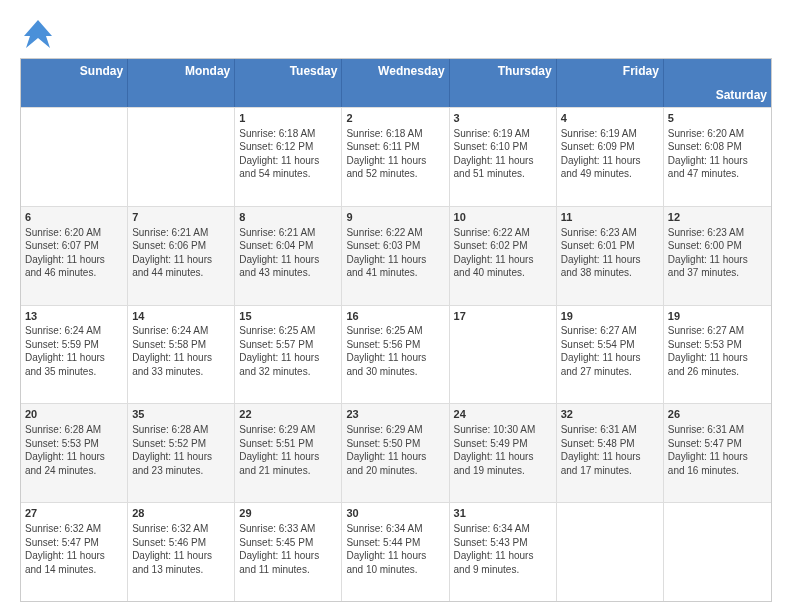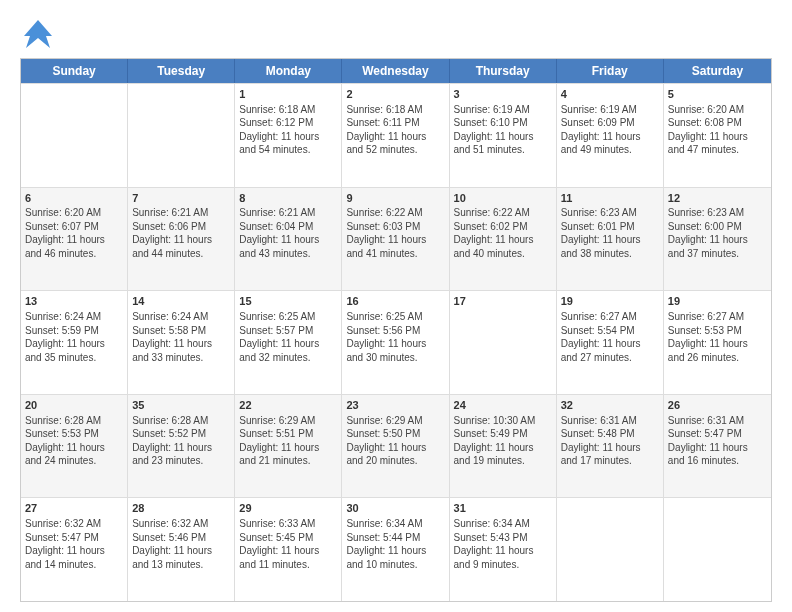--- a/index.html
+++ b/index.html
@@ -69,24 +69,24 @@
     .cal-header-row {
       display: grid;
       grid-template-columns: repeat(7, 1fr);
       background: #4a7fc1;
     }
     .cal-header-cell {
       color: #fff;
       font-size: 12px;
       font-weight: bold;
       padding: 5px 4px;
-      text-align: center;
+      text-align: right;
       border-right: 1px solid #3a6aaa;
     }
-    .cal-header-cell:last-child { border-right: none; }
+    .cal-header-cell:last-child { border-right: none; margin-top: 24px; }
     .cal-body {
       flex: 1;
       display: flex;
       flex-direction: column;
     }
     .cal-week {
       display: grid;
       grid-template-columns: repeat(7, 1fr);
       flex: 1;
       border-top: 1px solid #ddd;
@@ -132,22 +132,22 @@
     </div>
     <div class="title-block">
       <div class="month-title"></div>
       <div class="location"></div>
     </div>
   </div>
 
   <div class="calendar">
     <div class="cal-header-row">
     <div class="cal-header-cell">Sunday</div>
+        <div class="cal-header-cell">Monday</div>
         <div class="cal-header-cell">Tuesday</div>
-        <div class="cal-header-cell">Monday</div>
         <div class="cal-header-cell">Wednesday</div>
         <div class="cal-header-cell">Thursday</div>
         <div class="cal-header-cell">Friday</div>
         <div class="cal-header-cell">Saturday</div>
       </div>
     <div class="cal-body">
     <div class="cal-week">
           <div class="cal-cell"></div>
           <div class="cal-cell"></div>
           <div class="cal-cell">

